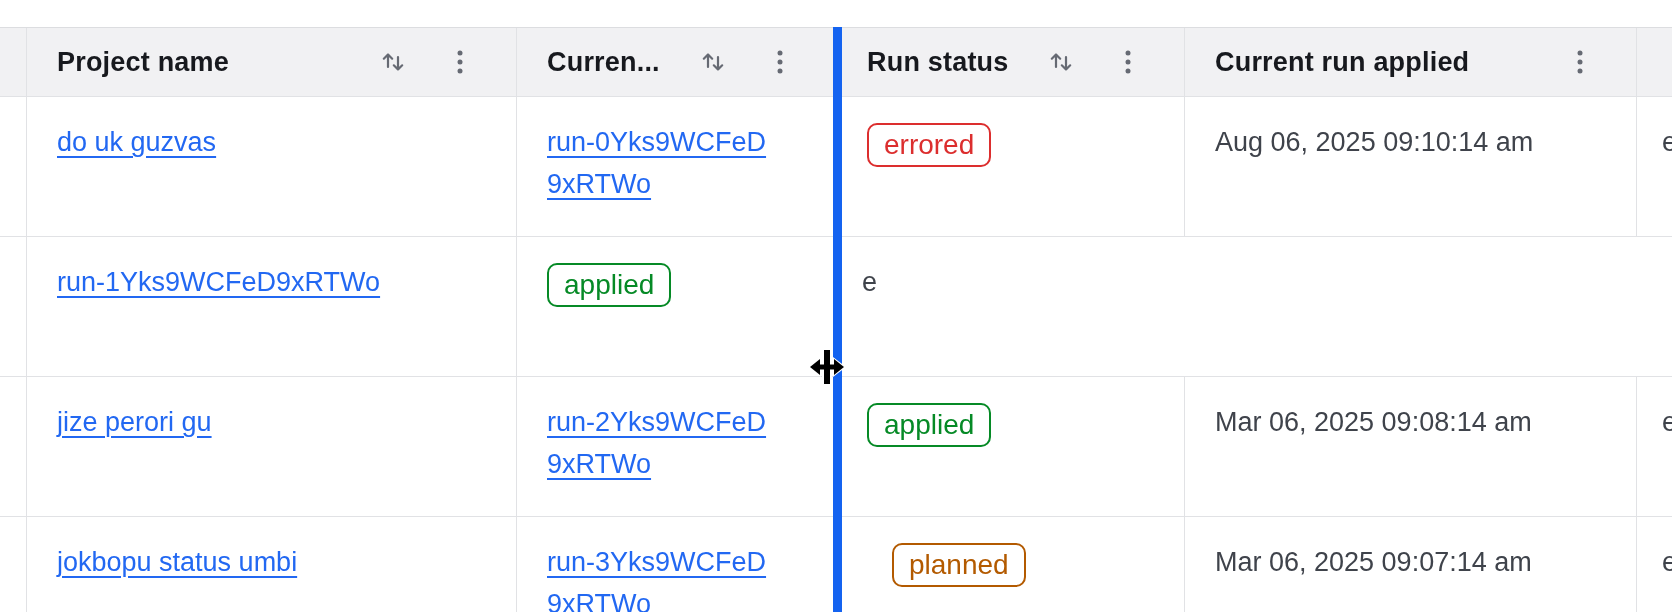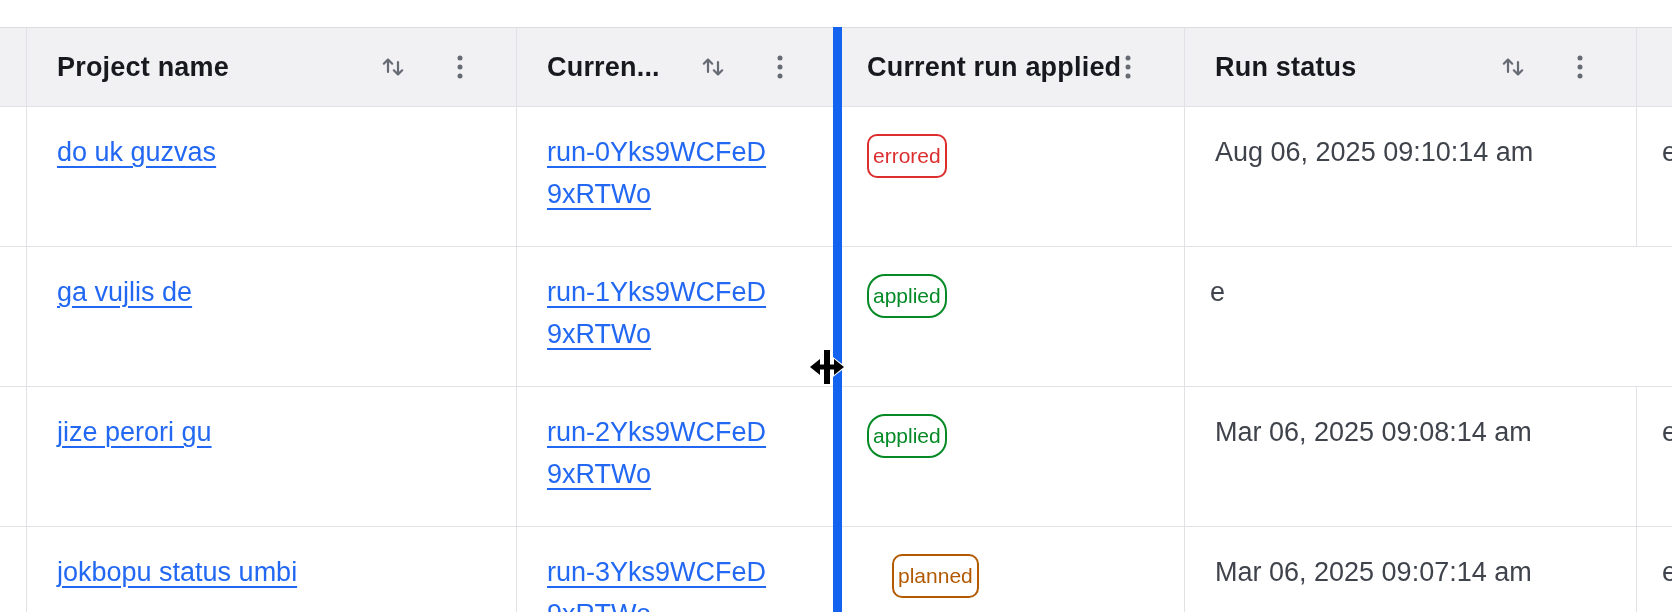--- a/index.html
+++ b/index.html
@@ -8,21 +8,21 @@
     --errored:#DC2E2E; --applied:#068A26; --planned:#B35A00; --resize-line:#1463F0;
   }
   *{margin:0;padding:0;box-sizing:border-box;}
   html,body{width:1672px;height:612px;overflow:hidden;background:#ffffff;}
   body{font-family:"Liberation Sans","DejaVu Sans",sans-serif;color:var(--text);}
   .screen{position:relative;width:1672px;height:612px;overflow:hidden;background:#fff;}
 
   .table{position:absolute;left:0;top:27px;width:1672px;}
   .grid-row{display:grid;grid-template-columns:27px 490px 320px 348px 452px 1fr;}
 
-  .hrow{height:80px;background:var(--header-bg);
+  .hrow{height:70px;background:var(--header-bg);
         border-top:1px solid var(--header-border-top);
         border-bottom:1px solid var(--border);}
   .hcell{display:flex;align-items:center;padding:0 50px 0 30px;
          border-right:1px solid var(--border);overflow:hidden;}
   .hcell.c0{padding:0;}
   .hcell.c5{border-right:none;padding-left:25px;}
   .htitle{flex:1 1 auto;font-size:27px;font-weight:700;color:var(--header-text);
           white-space:nowrap;overflow:hidden;letter-spacing:.2px;}
   .sort{flex:0 0 auto;width:26px;height:26px;color:var(--icon);margin-right:48px;cursor:pointer;}
   .kebab{flex:0 0 auto;width:12px;height:26px;color:var(--icon);cursor:pointer;}
@@ -31,23 +31,23 @@
   .bcell{padding:24px 30px 0 30px;border-right:1px solid var(--border);
          font-size:27px;line-height:42px;overflow:hidden;}
   .bcell.c0{padding:0;}
   .bcell.c2{padding-right:63px;word-break:break-all;}
   .bcell.c5{border-right:none;padding-left:25px;white-space:nowrap;}
   .bcell.c3{padding-top:26px;}
   a.cell-link{color:var(--link);text-decoration:underline;
               text-underline-offset:5px;text-decoration-thickness:2px;cursor:pointer;}
 
   .badge{display:inline-block;border:2px solid currentColor;border-radius:10px;
-         padding:3px 4px;font-size:21px;line-height:34px;background:#fff;}
+         padding:3px 15px;font-size:28px;line-height:34px;background:#fff;}
   .badge[data-variant="errored"]{color:var(--errored);}
-  .badge[data-variant="applied"]{color:var(--applied);border-radius:18px;}
+  .badge[data-variant="applied"]{color:var(--applied);}
   .badge[data-variant="planned"]{color:var(--planned);margin-left:25px;}
 
   .resize-line{position:absolute;left:833px;top:27px;width:9px;height:585px;
                background:var(--resize-line);z-index:5;cursor:col-resize;}
   .resize-cursor{position:absolute;left:808px;top:348px;width:38px;height:38px;z-index:6;}
 </style>
 </head>
 <body>
 
 <div class="screen">
@@ -83,48 +83,48 @@
         </svg>
         <svg class="kebab" viewBox="0 0 12 26">
           <g fill="currentColor">
               <circle cx="6" cy="4" r="2.5"></circle>
               <circle cx="6" cy="13" r="2.5"></circle>
               <circle cx="6" cy="22" r="2.5"></circle>
             </g>
         </svg>
       </div>
 
-      <div class="hcell c4">
-        <span class="htitle">Current run applied</span>
-        <svg class="kebab" viewBox="0 0 12 26">
-          <g fill="currentColor">
-              <circle cx="6" cy="4" r="2.5"></circle>
-              <circle cx="6" cy="13" r="2.5"></circle>
-              <circle cx="6" cy="22" r="2.5"></circle>
-            </g>
-        </svg>
-      </div>
-
       <div class="hcell c3">
         <span class="htitle">Run status</span>
         <svg class="sort" viewBox="0 0 26 26">
           <g fill="none" stroke="currentColor" stroke-width="2.2" stroke-linecap="round" stroke-linejoin="round">
             <path d="M8 18 V5.5 M3.8 9.7 L8 5.5 L12.2 9.7"></path>
             <path d="M18 8 V20.5 M13.8 16.3 L18 20.5 L22.2 16.3"></path>
           </g>
         </svg>
         <svg class="kebab" viewBox="0 0 12 26">
           <g fill="currentColor">
               <circle cx="6" cy="4" r="2.5"></circle>
               <circle cx="6" cy="13" r="2.5"></circle>
               <circle cx="6" cy="22" r="2.5"></circle>
             </g>
         </svg>
       </div>
 
+      <div class="hcell c4">
+        <span class="htitle">Current run applied</span>
+        <svg class="kebab" viewBox="0 0 12 26">
+          <g fill="currentColor">
+              <circle cx="6" cy="4" r="2.5"></circle>
+              <circle cx="6" cy="13" r="2.5"></circle>
+              <circle cx="6" cy="22" r="2.5"></circle>
+            </g>
+        </svg>
+      </div>
+
       <div class="hcell c5">
         <span class="htitle">V</span>
       </div>
     </div>
 
     <div class="grid-row brow">
       <div class="bcell c0"></div>
       <div class="bcell c1">
         <a class="cell-link">do uk guzvas</a>
       </div>
@@ -133,23 +133,20 @@
       </div>
       <div class="bcell c3">
         <span class="badge" data-variant="errored">errored</span>
       </div>
       <div class="bcell c4">Aug 06, 2025 09:10:14 am</div>
       <div class="bcell c5">e</div>
     </div>
 
     <div class="grid-row brow">
       <div class="bcell c0"></div>
-      <div class="bcell c1">
-        <a class="cell-link">ga vujlis de</a>
-      </div>
       <div class="bcell c2">
         <a class="cell-link">run-1Yks9WCFeD9xRTWo</a>
       </div>
       <div class="bcell c3">
         <span class="badge" data-variant="applied">applied</span>
       </div>
       <div class="bcell c5">e</div>
     </div>
 
     <div class="grid-row brow">

